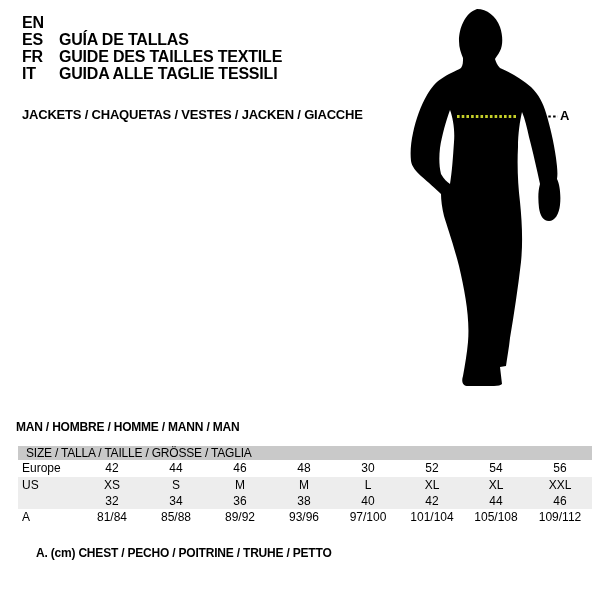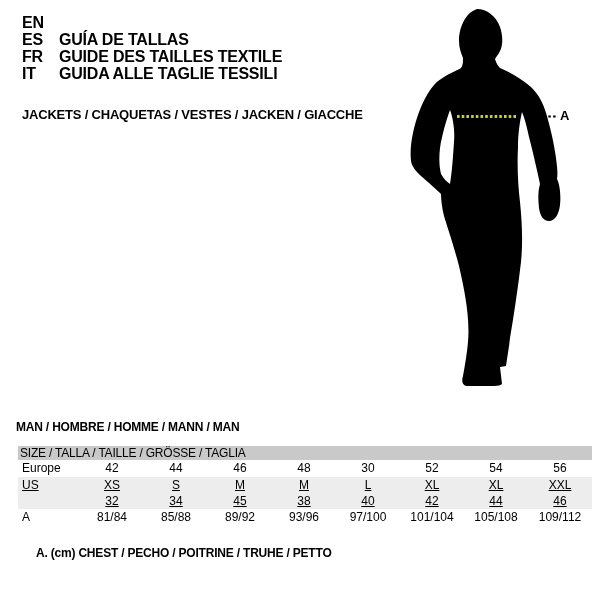--- a/index.html
+++ b/index.html
@@ -14,25 +14,25 @@
   
   .categories{position:absolute;left:22px;top:106px;font-weight:bold;font-size:13px;line-height:17px;letter-spacing:-0.2px;}
   
   .figure-wrap{position:absolute;left:400px;top:0;width:200px;height:400px;}
   .figure-wrap svg{position:absolute;left:0;top:0;}
   .measure-label{position:absolute;left:160px;top:108px;font-size:13px;font-weight:600;line-height:15px;}
   
   .section-title{position:absolute;left:16px;top:421px;font-weight:bold;font-size:12px;line-height:13px;letter-spacing:-0.2px;}
   
   .size-table{position:absolute;left:18px;top:446px;width:574px;font-size:12px;}
-  .t-header{height:14px;line-height:14px;background:#c9c9c9;padding-left:2px;letter-spacing:-0.2px;}
+  .t-header{height:14px;line-height:14px;background:#c9c9c9;padding-left:8px;letter-spacing:-0.2px;}
   .t-row{display:flex;}
   .t-row.shaded{background:#ededed;}
   .t-row.h17{height:17px;line-height:17px;align-items:center;}
-  .t-row.h16{height:16px;line-height:16px;text-decoration:underline;}
+  .t-row.h16{height:16px;line-height:16px;}
   .t-label{width:62px;padding-left:4px;box-sizing:border-box;text-align:left;}
   .t-cell{flex:1;text-align:center;}
   
   .footnote{position:absolute;left:20px;top:547px;font-weight:bold;font-size:12px;line-height:13px;letter-spacing:-0.2px;margin-left:16px;}
 </style>
 </head>
 <body>
 
 <div class="lang-list">
   <div class="lang-row">
@@ -137,21 +137,21 @@
     <div class="t-cell">L</div>
     <div class="t-cell">XL</div>
     <div class="t-cell">XL</div>
     <div class="t-cell">XXL</div>
   </div>
 
   <div class="t-row h16 shaded">
     <div class="t-label"></div>
     <div class="t-cell">32</div>
     <div class="t-cell">34</div>
-    <div class="t-cell">45</div>
+    <div class="t-cell">36</div>
     <div class="t-cell">38</div>
     <div class="t-cell">40</div>
     <div class="t-cell">42</div>
     <div class="t-cell">44</div>
     <div class="t-cell">46</div>
   </div>
 
   <div class="t-row h17">
     <div class="t-label">A</div>
     <div class="t-cell">81/84</div>

